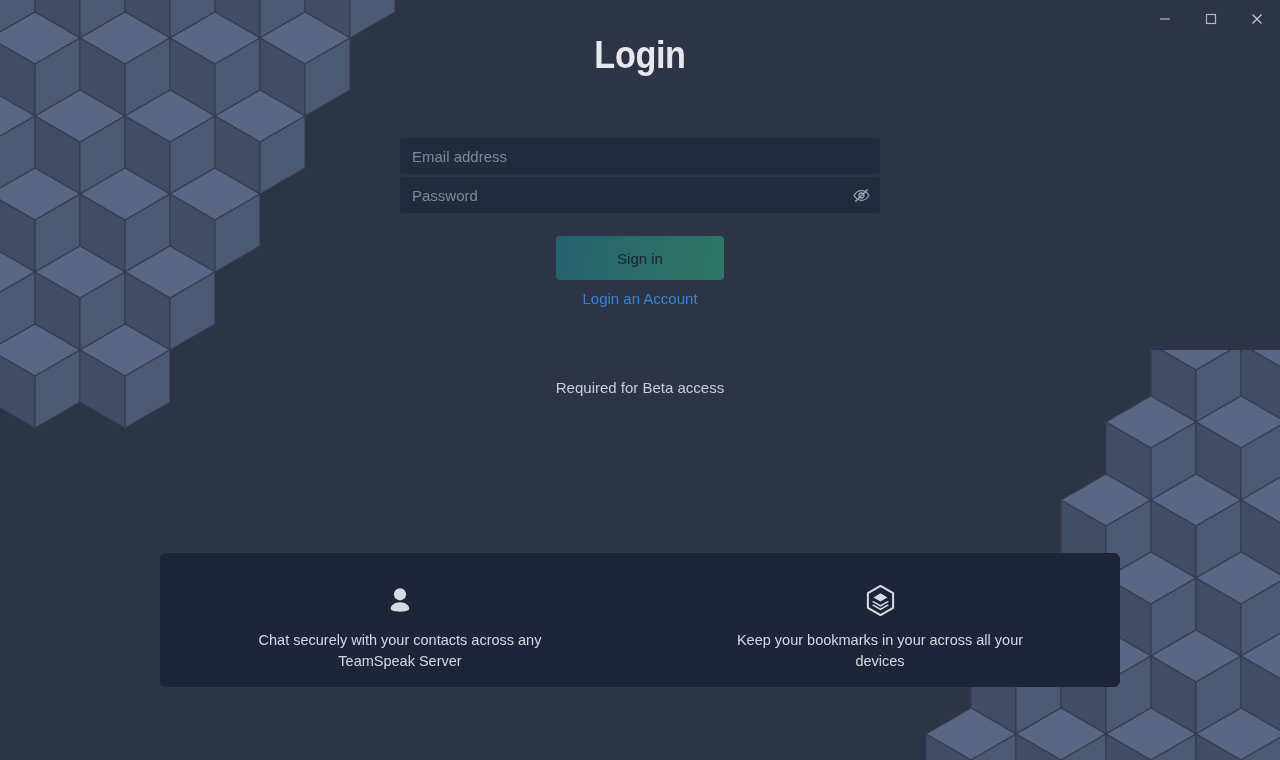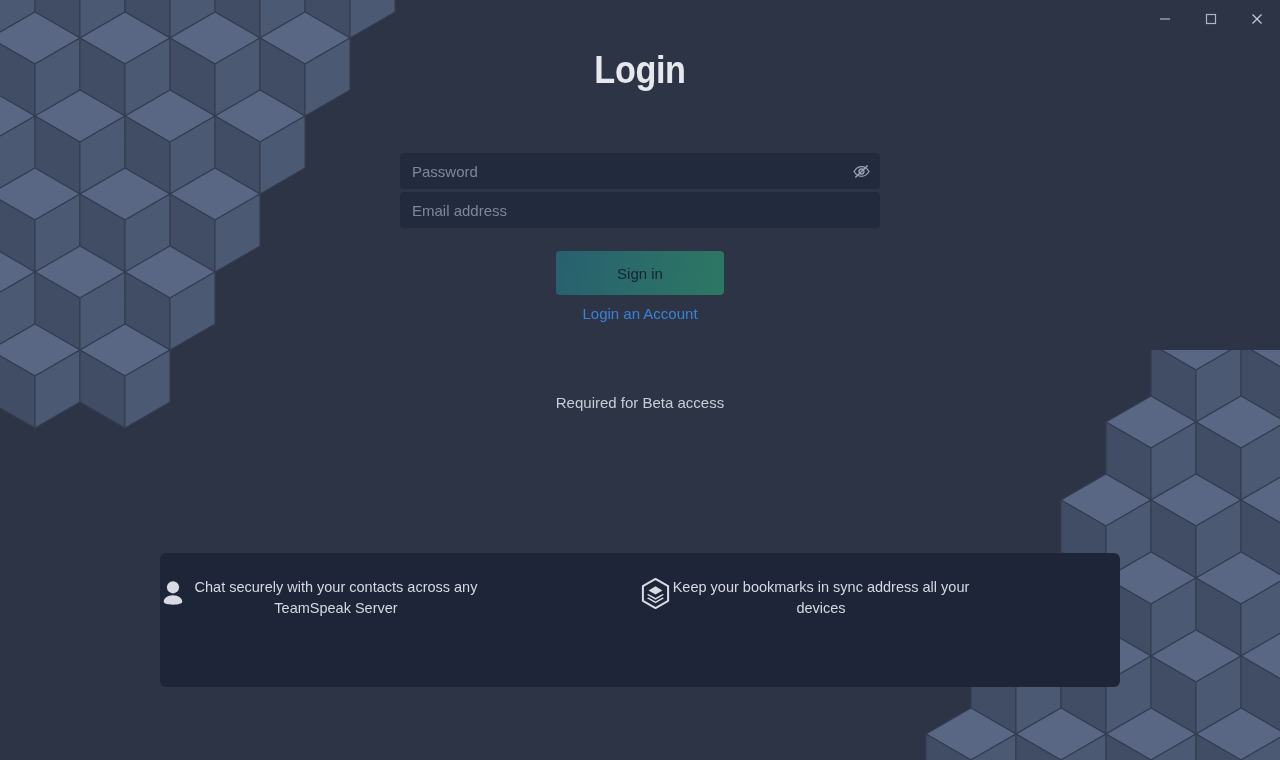--- a/index.html
+++ b/index.html
@@ -58,21 +58,21 @@
     align-items: center;
     justify-content: center;
     cursor: default;
   }
   .win-btn svg { display: block; }
 
   
   .main {
     position: absolute;
     left: 0;
-    top: 16px;
+    top: 1px;
     width: 1280px;
     height: 628px;
     z-index: 20;
   }
 
   .page-title {
     position: absolute;
     top: 33px;
     left: 0;
     width: 1280px;
@@ -176,24 +176,24 @@
     width: 960px;
     height: 134px;
     background: #1e2538;
     border-radius: 6px;
     display: flex;
     z-index: 25;
   }
   .feature {
     flex: 1 1 50%;
     display: flex;
-    flex-direction: row;
-    align-items: flex-start;
+    flex-direction: column;
+    align-items: center;
     justify-content: flex-start;
-    padding-top: 24px;
+    padding-top: 31px;
     box-sizing: border-box;
   }
   .feature-icon {
     height: 32px;
     display: flex;
     align-items: center;
     justify-content: center;
     margin-bottom: 14px;
   }
   .feature-text {
@@ -330,34 +330,34 @@
     </div>
   </div>
 
   <div class="main">
 
     <div class="page-title">Login</div>
 
     <div class="form">
 
       <div class="field">
+        <input type="text" autocomplete="off" placeholder="Email address" style="">
+      </div>
+
+      <div class="field">
         <input type="password" autocomplete="off" placeholder="Password" style="">
         <div class="eye-toggle">
           <svg width="19" height="19" viewBox="0 0 24 24">
             <path d="M2.6 12S6.2 5.9 12 5.9 21.4 12 21.4 12 17.8 18.1 12 18.1 2.6 12 2.6 12Z" fill="none" stroke="#9aa2b4" stroke-width="1.7"></path>
             <circle cx="12" cy="12" r="3.1" fill="none" stroke="#9aa2b4" stroke-width="1.7"></circle>
             <line x1="4.2" y1="19.6" x2="19.8" y2="4.4" stroke="#9aa2b4" stroke-width="1.9"></line>
           </svg>
         </div>
       </div>
 
-      <div class="field">
-        <input type="text" autocomplete="off" placeholder="Email address" style="">
-      </div>
-
       <button class="signin-btn">Sign in</button>
 
       <a class="create-link">Login an Account</a>
 
       <div class="beta-note">Required for Beta access</div>
     </div>
   </div>
 
   <div class="feature-card">
 
@@ -373,17 +373,17 @@
 
     <div class="feature">
       <div class="feature-icon">
         <svg width="31" height="33" viewBox="0 0 32 34">
           <polygon points="16,2 29,9.5 29,24.5 16,32 3,24.5 3,9.5" fill="none" stroke="#d8dbe3" stroke-width="2.1" stroke-linejoin="round"></polygon>
           <polygon points="16,9.6 23.2,13.8 16,18 8.8,13.8" fill="#d8dbe3"></polygon>
           <path d="M8.8 17.4 16 21.6l7.2-4.2 1.6 1-8.8 5.1-8.8-5.1Z" fill="#d8dbe3"></path>
           <path d="M8.8 21 16 25.2l7.2-4.2 1.6 1-8.8 5.1-8.8-5.1Z" fill="#d8dbe3"></path>
         </svg>
       </div>
-      <div class="feature-text">Keep your bookmarks in sync address all your devices</div>
+      <div class="feature-text">Keep your bookmarks in your across all your devices</div>
     </div>
   </div>
 
 </div>
 
 </body></html>

